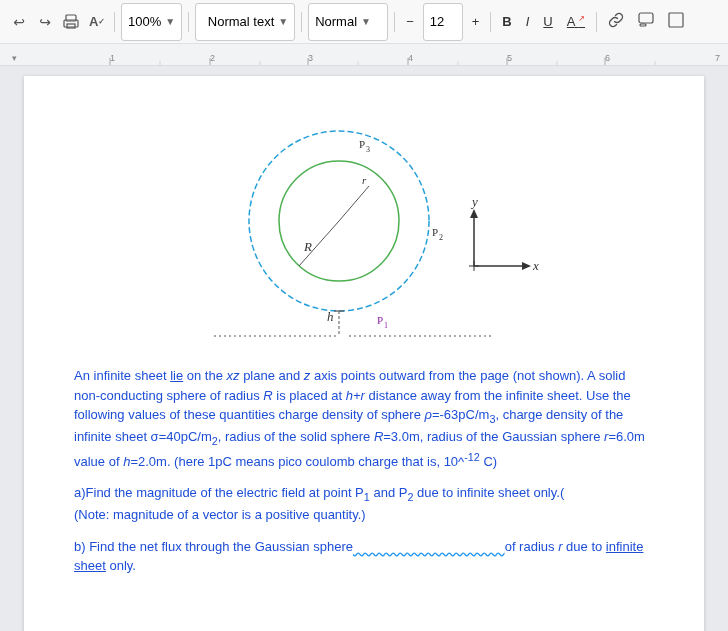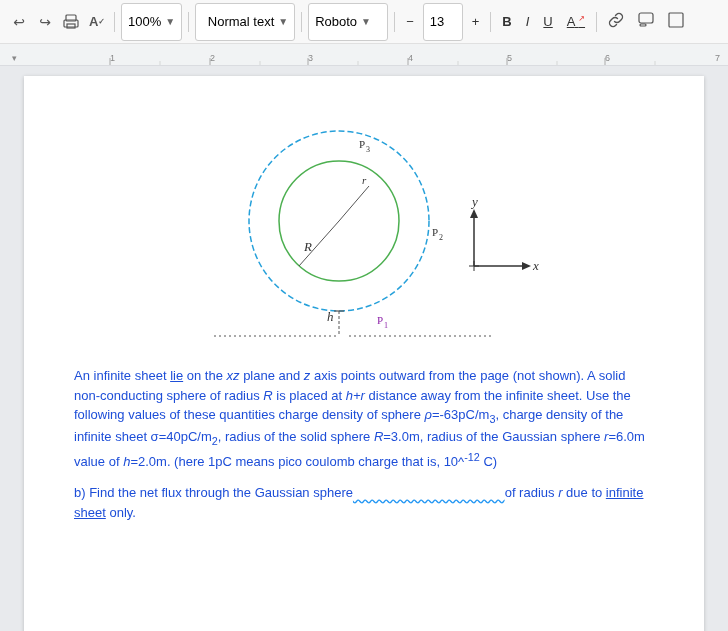--- a/index.html
+++ b/index.html
@@ -161,27 +161,27 @@
     <span>100%</span>
     <span class="dropdown-arrow">▼</span>
   </div>
   <div class="toolbar-separator"></div>
   <div class="toolbar-dropdown toolbar-style">
     <span>Normal text</span>
     <span class="dropdown-arrow">▼</span>
   </div>
   <div class="toolbar-separator"></div>
   <div class="toolbar-dropdown toolbar-font">
-    <span>Roboto</span>
+    <span>Normal</span>
     <span class="dropdown-arrow">▼</span>
   </div>
   <div class="toolbar-separator"></div>
   <div class="toolbar-minus format-btn">−</div>
   <div class="toolbar-dropdown toolbar-size">
-    <span>13</span>
+    <span>12</span>
   </div>
   <div class="toolbar-plus format-btn">+</div>
   <div class="toolbar-separator"></div>
   <div class="format-btn bold-btn">B</div>
   <div class="format-btn italic-btn">I</div>
   <div class="format-btn underline-btn">U</div>
   <div class="format-btn strikethrough-btn" style="text-decoration:underline;">
     <span>A</span>
     <span style="font-size:8px;vertical-align:super;color:#e53935;">↗</span>
   </div>
@@ -284,19 +284,23 @@
 
         <line x1="290" y1="155" x2="290" y2="165" stroke="#333" stroke-width="1"></line>
         <line x1="285" y1="160" x2="295" y2="160" stroke="#333" stroke-width="1"></line>
       </svg>
     </div>
 
     <div class="doc-text">
       An infinite sheet <span class="underline">lie</span> on the <em>xz</em> plane and <em>z</em> axis points outward from the page (not shown). A solid non-conducting sphere of radius <em>R</em> is placed at <em>h+r</em> distance away from the infinite sheet. Use the following values of these quantities charge density of sphere <em>ρ</em>=-63pC/m<sub>3</sub>, charge density of the infinite sheet σ=40pC/m<sub>2</sub>, radius of the solid sphere <em>R</em>=3.0m, radius of the Gaussian sphere <em>r</em>=6.0m value of <em>h</em>=2.0m. (here 1pC means pico coulomb charge that is, 10^<sup>-12</sup> C)
     </div>
 
+    <div class="doc-text">
+      a)Find the magnitude of the electric field at point P<sub>1</sub> and P<sub>2</sub> due to infinite sheet only.(<br>
+      (Note: magnitude of a vector is a positive quantity.)
+    </div>
 
     <div class="doc-text">
       b) Find the net flux through the Gaussian sphere<span class="wavy-underline">&nbsp;&nbsp;&nbsp;&nbsp;&nbsp;&nbsp;&nbsp;&nbsp;&nbsp;&nbsp;&nbsp;&nbsp;&nbsp;&nbsp;&nbsp;&nbsp;&nbsp;&nbsp;&nbsp;&nbsp;&nbsp;&nbsp;&nbsp;&nbsp;&nbsp;&nbsp;&nbsp;&nbsp;&nbsp;&nbsp;&nbsp;&nbsp;&nbsp;&nbsp;&nbsp;&nbsp;&nbsp;&nbsp;&nbsp;&nbsp;&nbsp;&nbsp;</span>of radius <em>r</em> due to <span style="text-decoration:underline;">infinite sheet</span> only.
     </div>
 
   </div>
 </div>
 
 </body></html>

